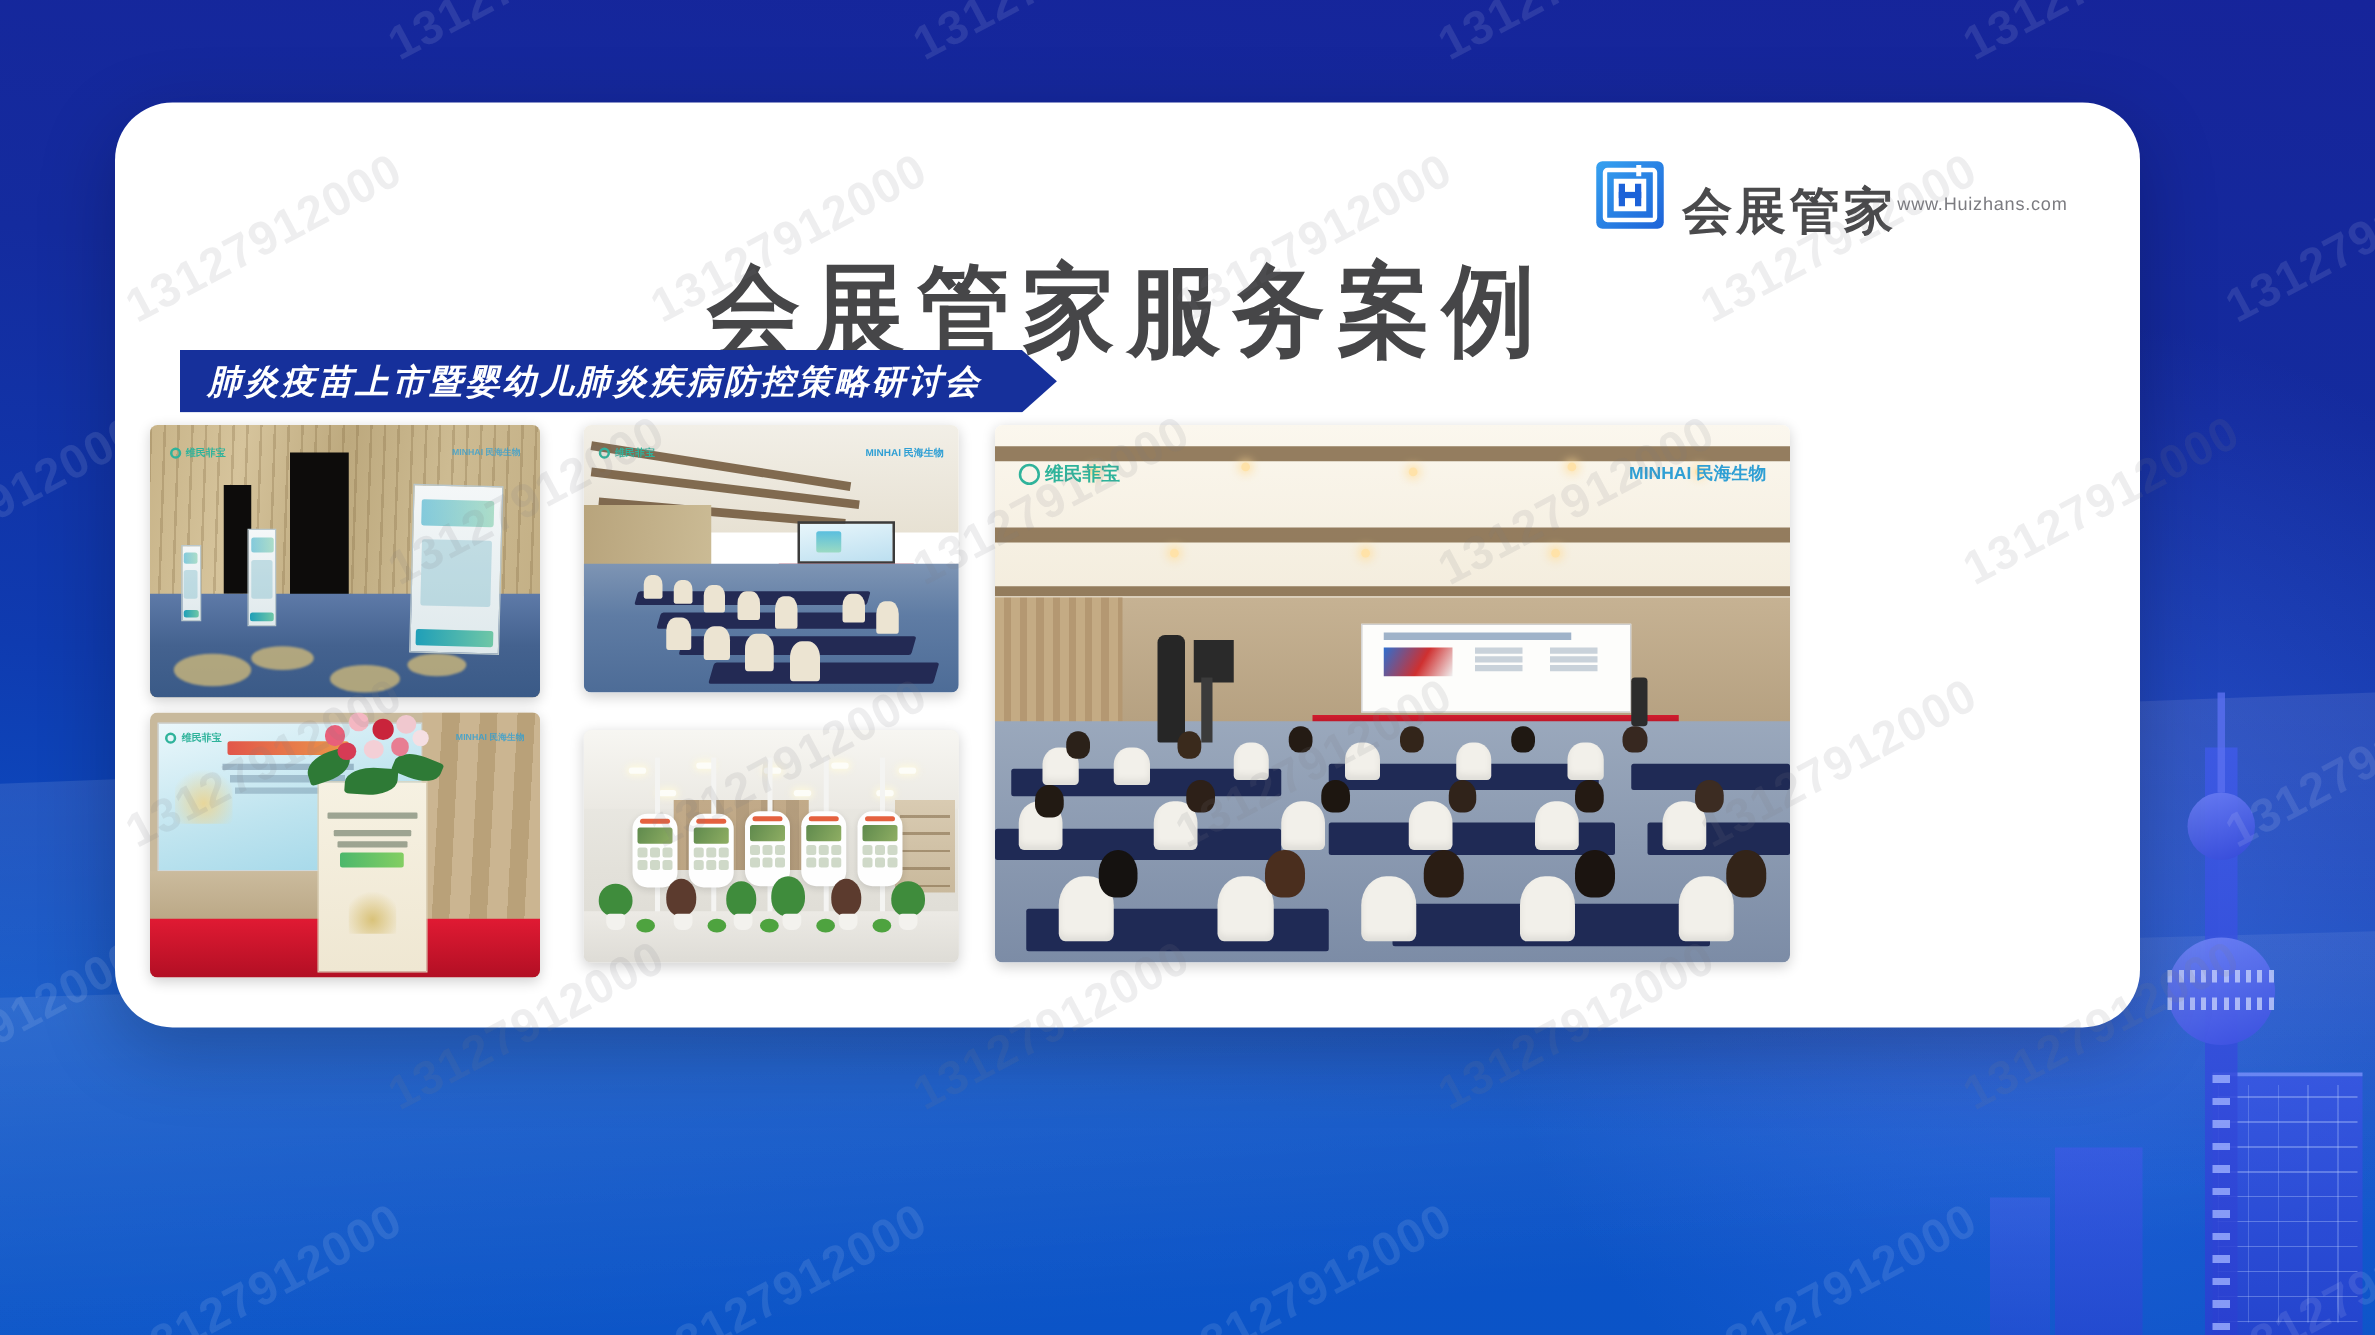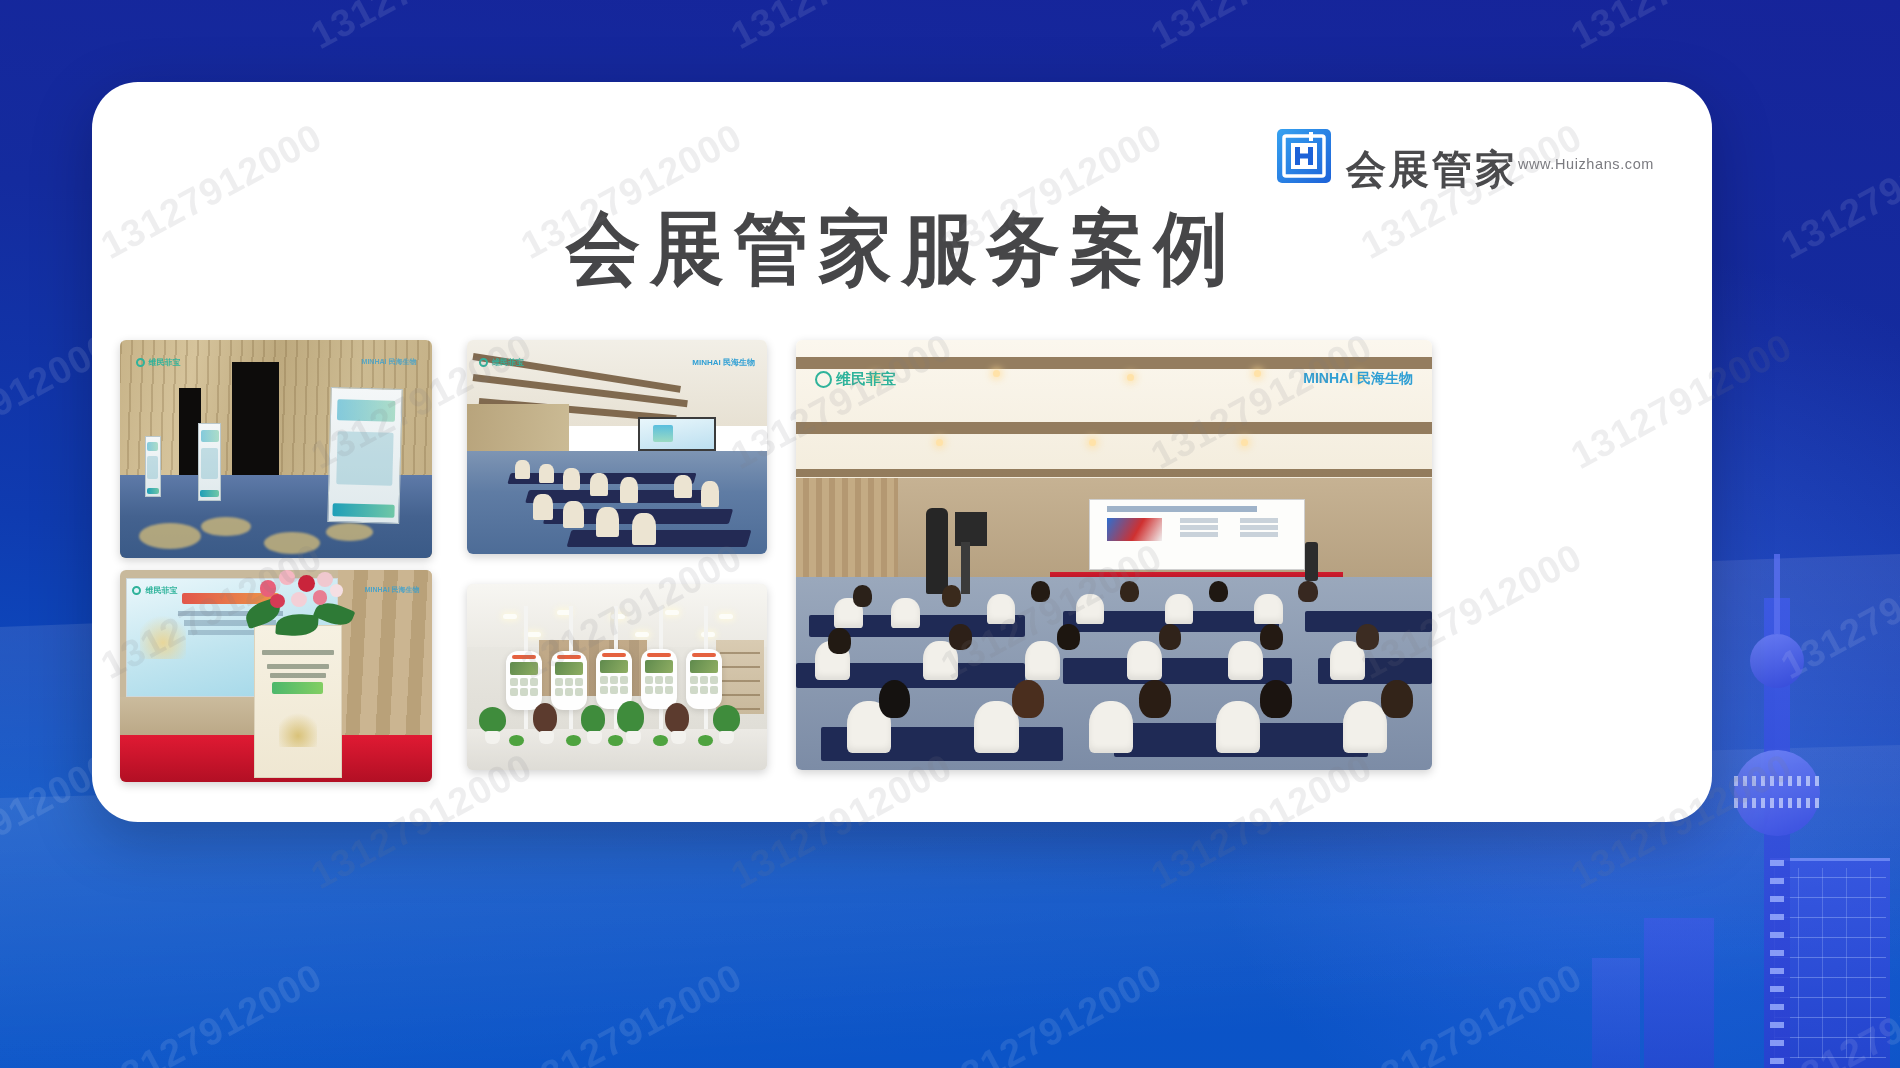--- a/index.html
+++ b/index.html
@@ -287,20 +287,23 @@
       </svg>
     </span>
     <span class="brand-text">
       <span class="brand-name">会展管家</span>
       <span class="brand-url">www.Huizhans.com</span>
     </span>
   </div>
 
   <div class="headline">会展管家服务案例</div>
 
+  <div class="ribbon">
+    <span class="ribbon-text">肺炎疫苗上市暨婴幼儿肺炎疾病防控策略研讨会</span>
+  </div>
 
   <div class="gallery">
 
     <div class="ph" id="ph1">
       <div class="ph-inner">
         <div class="p1-wall"></div>
         <div class="p1-slats"></div>
         <div class="p1-door p1-d1"></div>
         <div class="p1-door p1-d2"></div>
         <div class="p1-carpet"></div>

